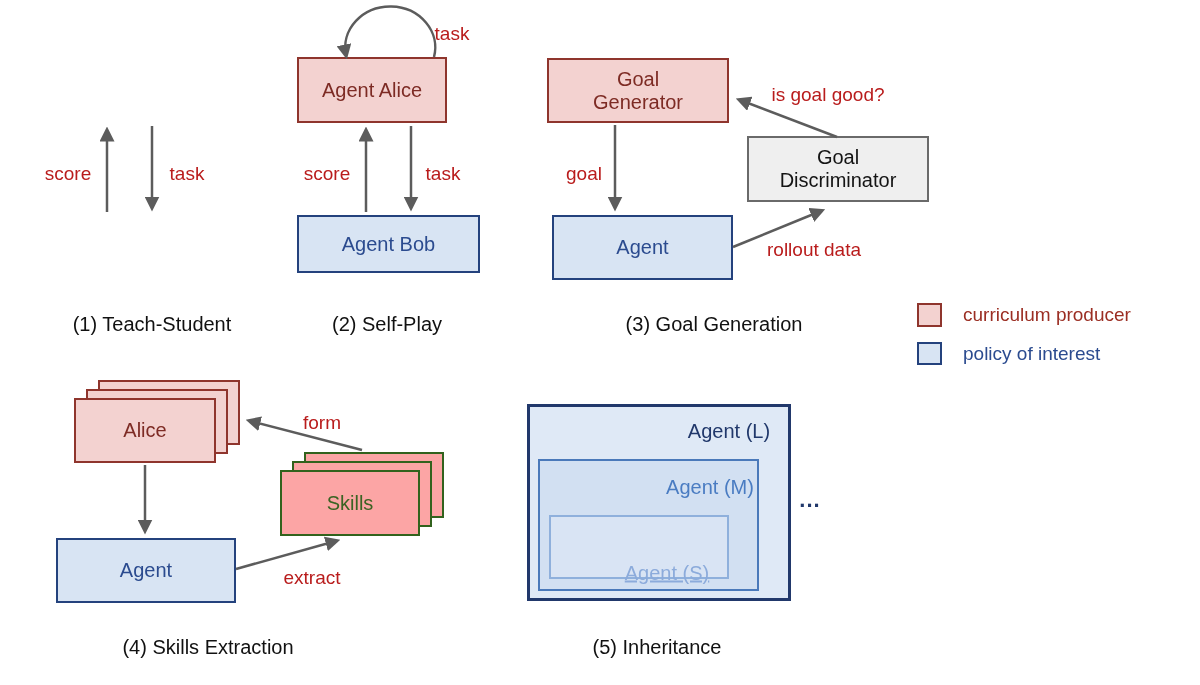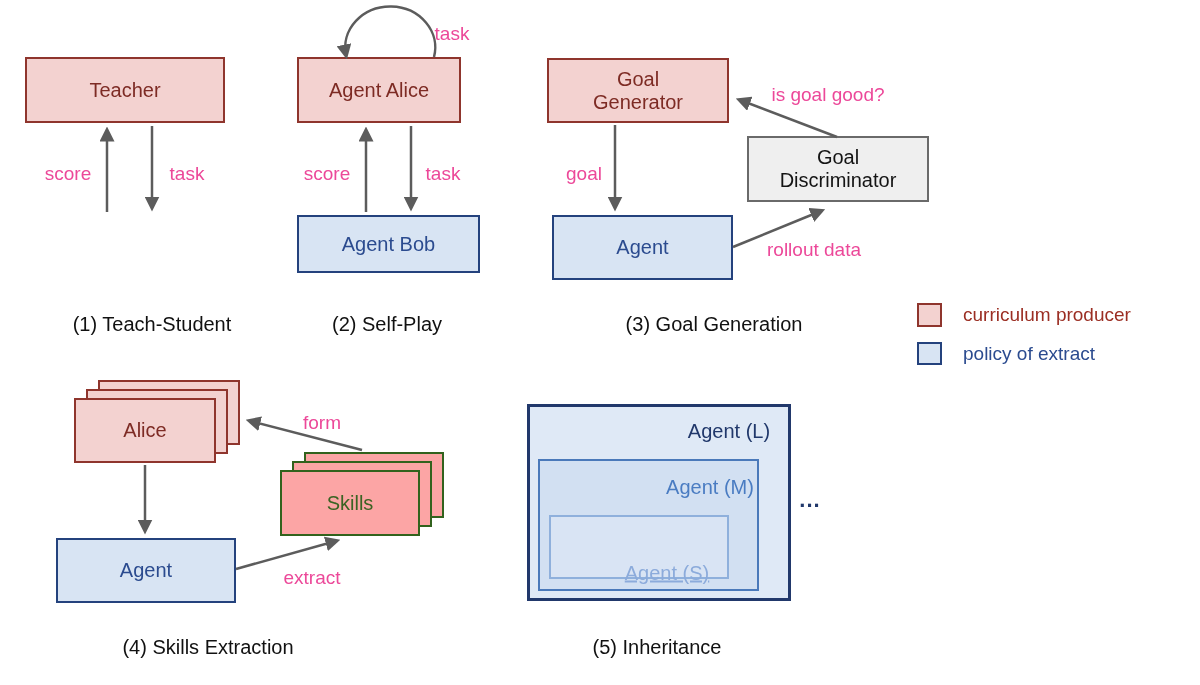--- a/index.html
+++ b/index.html
@@ -15,21 +15,21 @@
   .red   { background:#f3d2d0; border:2.5px solid #8f352d; color:#7d2b24; }
   .blue  { background:#d8e4f3; border:2.5px solid #24427d; color:#2b4b8f; }
   .gray  { background:#efefef; border:2px   solid #6a6a6a; color:#141414; }
   .green { background:#fca5a5; border:2.5px solid #32621d; color:#3b6323; }
 
   .inherit-outer { background:#dfe9f6; border:3px solid #21386b; }
   .inherit-mid   { background:#d2e0f2; border:2.5px solid #4a79ba; }
   .inherit-inner { background:#d9e4f4; border:2px solid #8fb0dc; }
 
   .lbl {
-    position:absolute; transform:translate(-50%,-50%); font-size:19px; color:#ec4899;
+    position:absolute; transform:translate(-50%,-50%); font-size:19px; color:#b91c1c;
     white-space:nowrap; z-index:4;
   }
   .caption {
     position:absolute; transform:translate(-50%,-50%); font-size:20px; color:#111111;
     white-space:nowrap; z-index:4;
   }
   .agent-l-lbl { position:absolute; transform:translate(-50%,-50%); font-size:20px; color:#21386b; z-index:2; white-space:nowrap; }
   .agent-m-lbl { position:absolute; transform:translate(-50%,-50%); font-size:20px; color:#4a7cc2; z-index:2; white-space:nowrap; }
   .agent-s-lbl { position:absolute; transform:translate(-50%,-50%); font-size:20px; color:#8cabdb; z-index:2; white-space:nowrap; }
   .dots { position:absolute; transform:translate(-50%,-50%); font-size:22px; font-weight:bold; color:#21386b; z-index:2; letter-spacing:1px; }
@@ -63,46 +63,45 @@
       <line x1="615" y1="125" x2="615" y2="207" marker-end="url(#ah)"></line>
       <line x1="837" y1="137" x2="740" y2="100" marker-end="url(#ah)"></line>
       <line x1="733" y1="247" x2="821" y2="211" marker-end="url(#ah)"></line>
 
       <line x1="145" y1="465" x2="145" y2="530" marker-end="url(#ah)"></line>
       <line x1="362" y1="450" x2="250" y2="421" marker-end="url(#ah)"></line>
       <line x1="236" y1="569" x2="336" y2="541" marker-end="url(#ah)"></line>
     </g>
   </svg>
 
-  <div class="box red" style="left:25px;  top:57px;  width:200px; height:66px;">Teacher</div>
   <span class="lbl" style="left:68px;  top:174px;">score</span>
   <span class="lbl" style="left:187px; top:174px;">task</span>
   <span class="caption" style="left:130px; top:324px;margin-left:22px;">(1) Teach-Student</span>
 
-  <div class="box red" style="left:297px; top:57px;  width:164px; height:66px;">Agent Alice</div>
+  <div class="box red" style="left:297px; top:57px;  width:150px; height:66px;">Agent Alice</div>
   <div class="box blue" style="left:297px; top:215px; width:183px; height:58px;">Agent Bob</div>
   <span class="lbl" style="left:327px; top:174px;">score</span>
   <span class="lbl" style="left:443px; top:174px;">task</span>
   <span class="lbl" style="left:452px; top:34px;">task</span>
   <span class="caption" style="left:387px; top:324px;">(2) Self-Play</span>
 
   <div class="box red" style="left:547px; top:58px;  width:182px; height:65px;">Goal
 Generator</div>
   <div class="box gray" style="left:747px; top:136px; width:182px; height:66px;">Goal
 Discriminator</div>
   <div class="box blue" style="left:552px; top:215px; width:181px; height:65px;">Agent</div>
   <span class="lbl" style="left:584px; top:174px;">goal</span>
   <span class="lbl" style="left:828px; top:95px;">is goal good?</span>
   <span class="lbl" style="left:814px; top:250px;">rollout data</span>
   <span class="caption" style="left:714px; top:324px;">(3) Goal Generation</span>
 
   <div class="swatch red-sw" style="left:917px; top:303px; width:25px; height:24px;"></div>
   <span class="legend-lbl legend-red" style="left:963px; top:315px;">curriculum producer</span>
   <div class="swatch blue-sw" style="left:917px; top:342px; width:25px; height:23px;"></div>
-  <span class="legend-lbl legend-blue" style="left:963px; top:354px;">policy of extract</span>
+  <span class="legend-lbl legend-blue" style="left:963px; top:354px;">policy of interest</span>
 
   <div class="box red" style="left:98px; top:380px; width:142px; height:65px;"></div>
   <div class="box red" style="left:86px; top:389px; width:142px; height:65px;"></div>
   <div class="box red" style="left:74px; top:398px; width:142px; height:65px;">Alice</div>
 
   <div class="box green" style="left:304px; top:452px; width:140px; height:66px;"></div>
   <div class="box green" style="left:292px; top:461px; width:140px; height:66px;"></div>
   <div class="box green" style="left:280px; top:470px; width:140px; height:66px;">Skills</div>
 
   <div class="box blue" style="left:56px; top:538px; width:180px; height:65px;">Agent</div>

